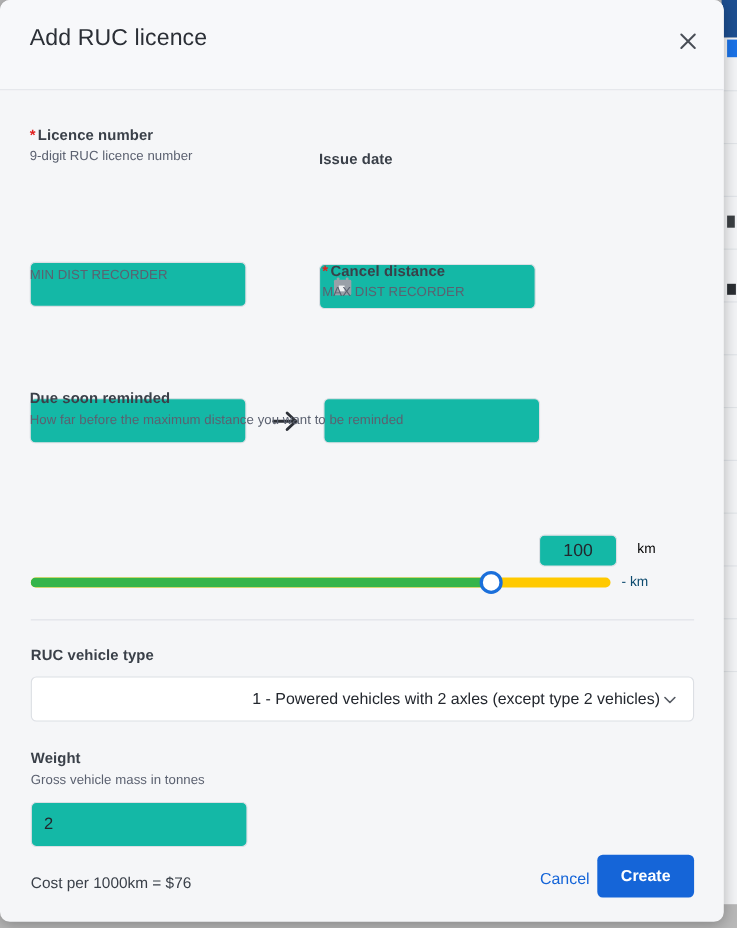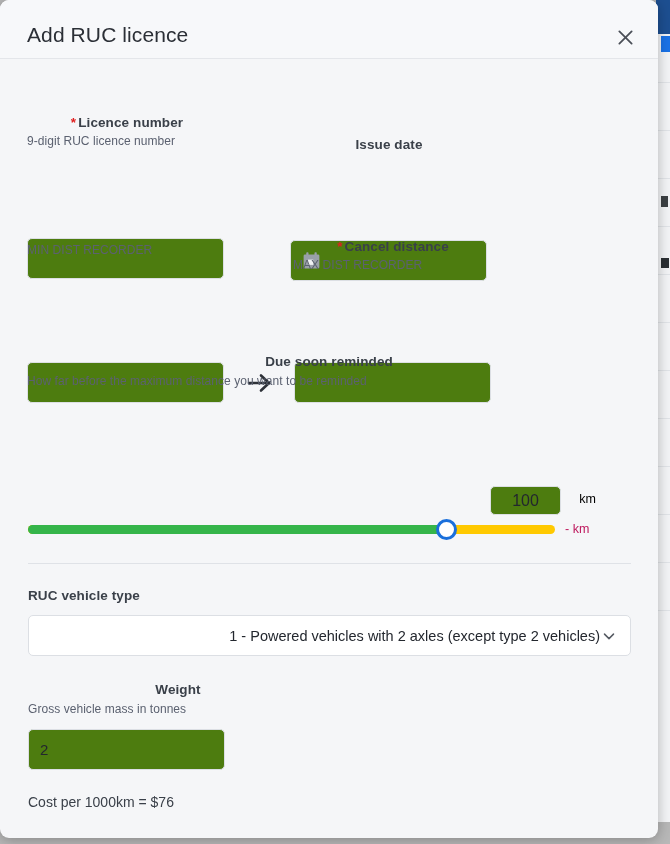--- a/index.html
+++ b/index.html
@@ -41,21 +41,21 @@
     position: absolute;
     left: 0; top: 0;
     width: 658px; height: 838px;
     background: #f5f6f8;
     border-radius: 9px;
     box-shadow: 0 2px 14px rgba(0,0,0,.28);
     overflow: hidden;
   }
   #modal-header {
     position: relative;
-    height: 59px;
+    height: 82px;
     border-bottom: 1px solid #e4e6ea;
     background: #f7f8fa;
   }
   #modal-title {
     position: absolute;
     left: 27px; top: 23px;
     font-size: 21px;
     color: #2b2f36;
     letter-spacing: .1px;
   }
@@ -73,30 +73,29 @@
     position: absolute;
     left: 0; right: 0;
     top: 74px; bottom: 0;
   }
 
   .lbl {
     font-size: 13.5px;
     font-weight: bold;
     color: #3a4049;
     letter-spacing: .1px;
-    text-align: center;
   }
   .req { color: #e02020; font-weight: bold; margin-right: 2px; }
   .hint {
     font-size: 12px;
     color: #5b6170;
     letter-spacing: .05px;
   }
   .fld {
-    background: #4d7c0f;
+    background: #14b8a6;
     border: 1px solid #dcdfe4;
     border-radius: 5px;
     font-size: 14px;
     color: #23272e;
     padding: 0 11px;
     outline: none;
     font-family: "Liberation Sans", sans-serif;
   }
   .fld::placeholder { color: #b6bac1; }
 
@@ -149,21 +148,21 @@
     position: absolute;
     left: 408px; top: 0px;
     width: 21px; height: 21px;
     border-radius: 50%;
     background: #ffffff;
     border: 3px solid #1a6fdb;
     cursor: pointer;
   }
   #max-hint {
     position: absolute; left: 537px; top: 3px;
-    font-size: 12.5px; color: #be185d; white-space: nowrap;
+    font-size: 12.5px; color: #0c4a6e; white-space: nowrap;
   }
 
   #divider {
     position: absolute; left: 28px; right: 27px; top: 489px;
     height: 1px; background: #dfe2e7;
   }
 
   #grp-vtype { position: absolute; left: 28px; top: 514px; }
   #vtype-select {
     position: absolute; left: 28px; right: 27px; top: 541px;
@@ -319,15 +318,19 @@
     </div>
 
     <div id="grp-weight">
       <div class="lbl">Weight</div>
       <div class="hint" style="margin-top:5px">Gross vehicle mass in tonnes</div>
     </div>
     <input id="weight-input" class="fld" type="text" value="2" style="">
 
     <div id="cost-line">Cost per 1000km = $76</div>
 
+    <div id="footer">
+      <button id="cancel-btn" style="color: rgb(21, 101, 216);">Cancel</button>
+      <button id="create-btn" style="background: rgb(21, 101, 216);">Create</button>
+    </div>
 
   </div>
 </div>
 
 </body></html>

